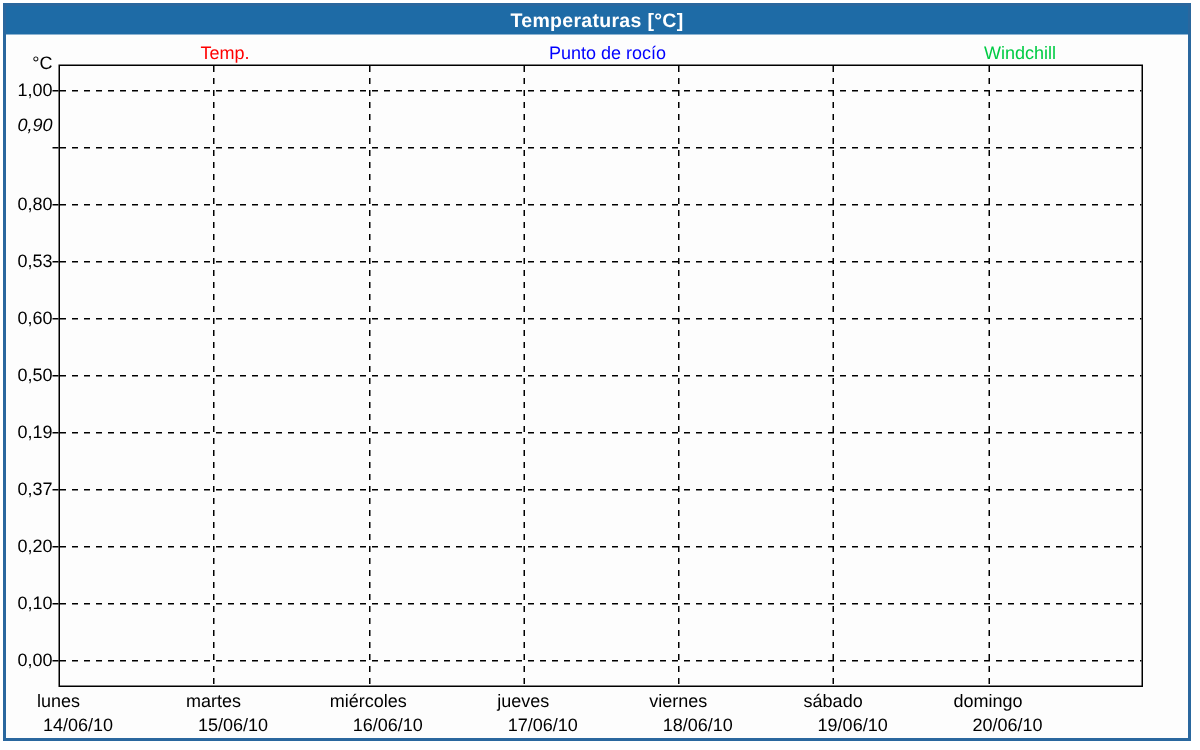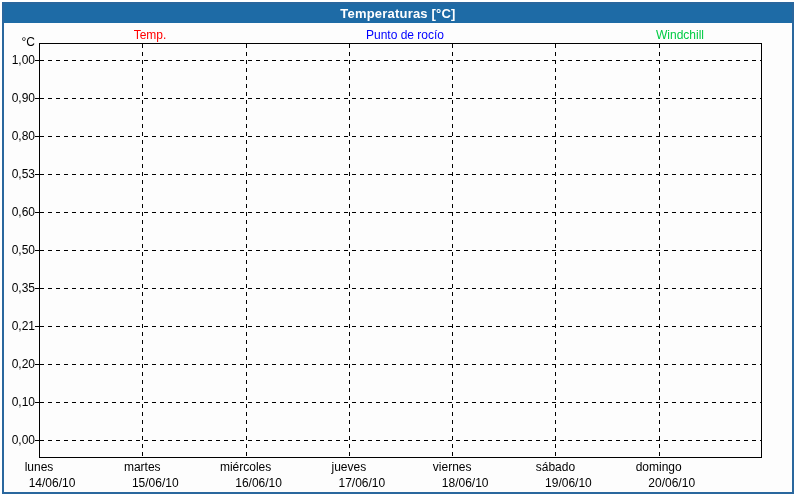--- a/index.html
+++ b/index.html
@@ -108,33 +108,33 @@
       <div class="xdate" style="left: 344.857px;">17/06/10</div>
       <div class="xday" style="left: 448.143px;">viernes</div>
       <div class="xdate" style="left: 448.143px;">18/06/10</div>
       <div class="xday" style="left: 551.429px;">sábado</div>
       <div class="xdate" style="left: 551.429px;">19/06/10</div>
       <div class="xday" style="left: 654.714px;">domingo</div>
       <div class="xdate" style="left: 654.714px;">20/06/10</div>
     </div>
 <div class="ylabel" style="top: 49px;">1,00</div>
     <div class="ytickmark" style="top: 56px;"></div>
-    <div class="ylabel" style="top: 87px;">0,90</div>
+    <div class="ylabel" style="top: 72px; font-style: italic;">0,90</div>
     <div class="ytickmark" style="top: 94px;"></div>
     <div class="ylabel" style="top: 125px;">0,80</div>
     <div class="ytickmark" style="top: 132px;"></div>
     <div class="ylabel" style="top: 163px;">0,53</div>
     <div class="ytickmark" style="top: 170px;"></div>
     <div class="ylabel" style="top: 201px;">0,60</div>
     <div class="ytickmark" style="top: 208px;"></div>
     <div class="ylabel" style="top: 239px;">0,50</div>
     <div class="ytickmark" style="top: 246px;"></div>
-    <div class="ylabel" style="top: 277px;">0,35</div>
+    <div class="ylabel" style="top: 277px;">0,19</div>
     <div class="ytickmark" style="top: 284px;"></div>
-    <div class="ylabel" style="top: 315px;">0,21</div>
+    <div class="ylabel" style="top: 315px;">0,37</div>
     <div class="ytickmark" style="top: 322px;"></div>
     <div class="ylabel" style="top: 353px;">0,20</div>
     <div class="ytickmark" style="top: 360px;"></div>
     <div class="ylabel" style="top: 391px;">0,10</div>
     <div class="ytickmark" style="top: 398px;"></div>
     <div class="ylabel" style="top: 429px;">0,00</div>
     <div class="ytickmark" style="top: 436px;"></div>
   </div>
 
 </body></html>

